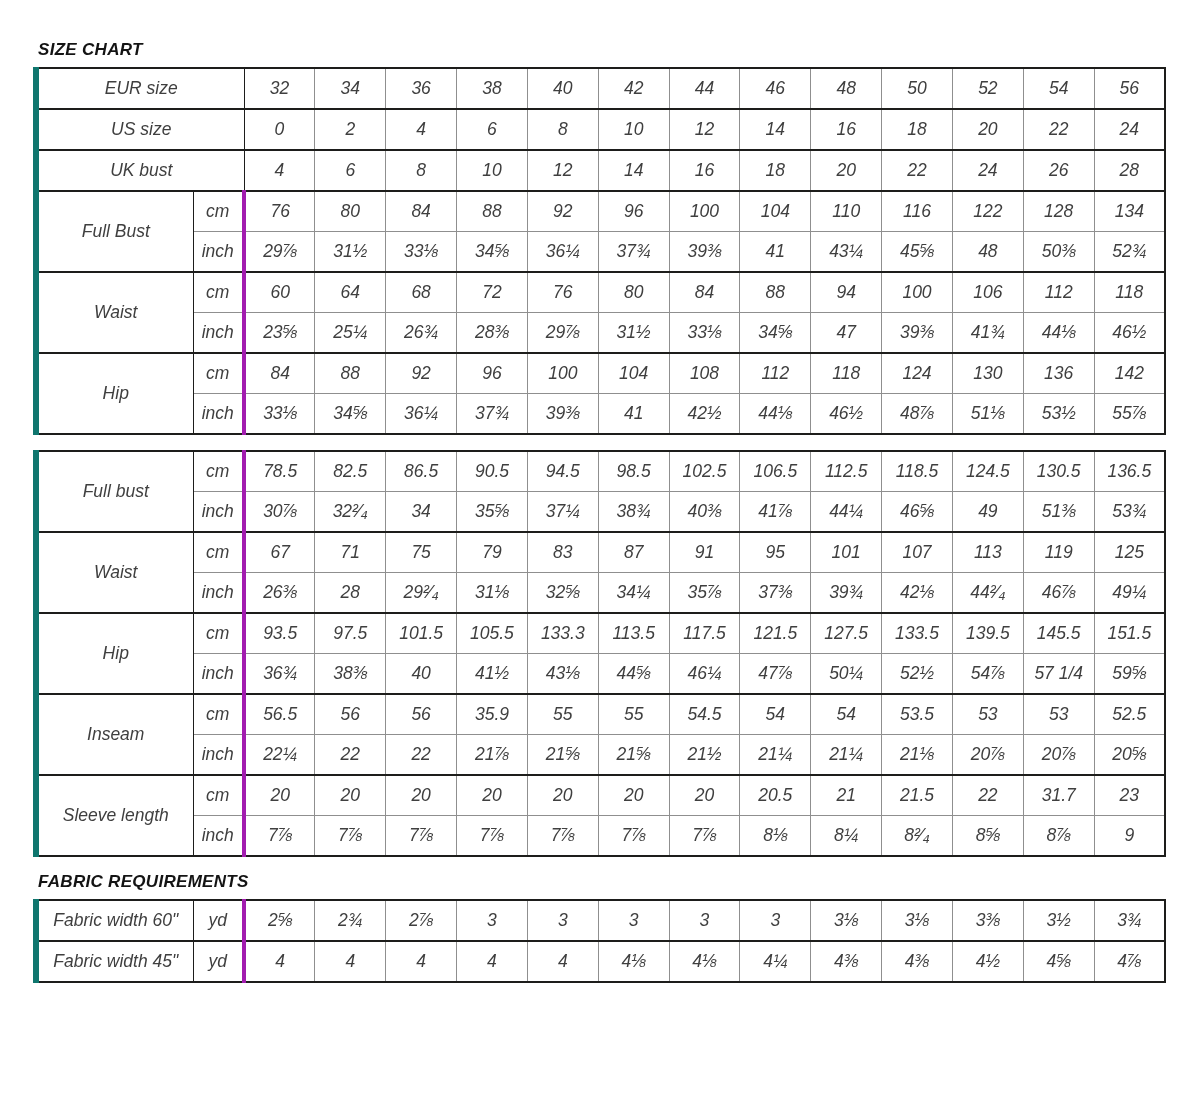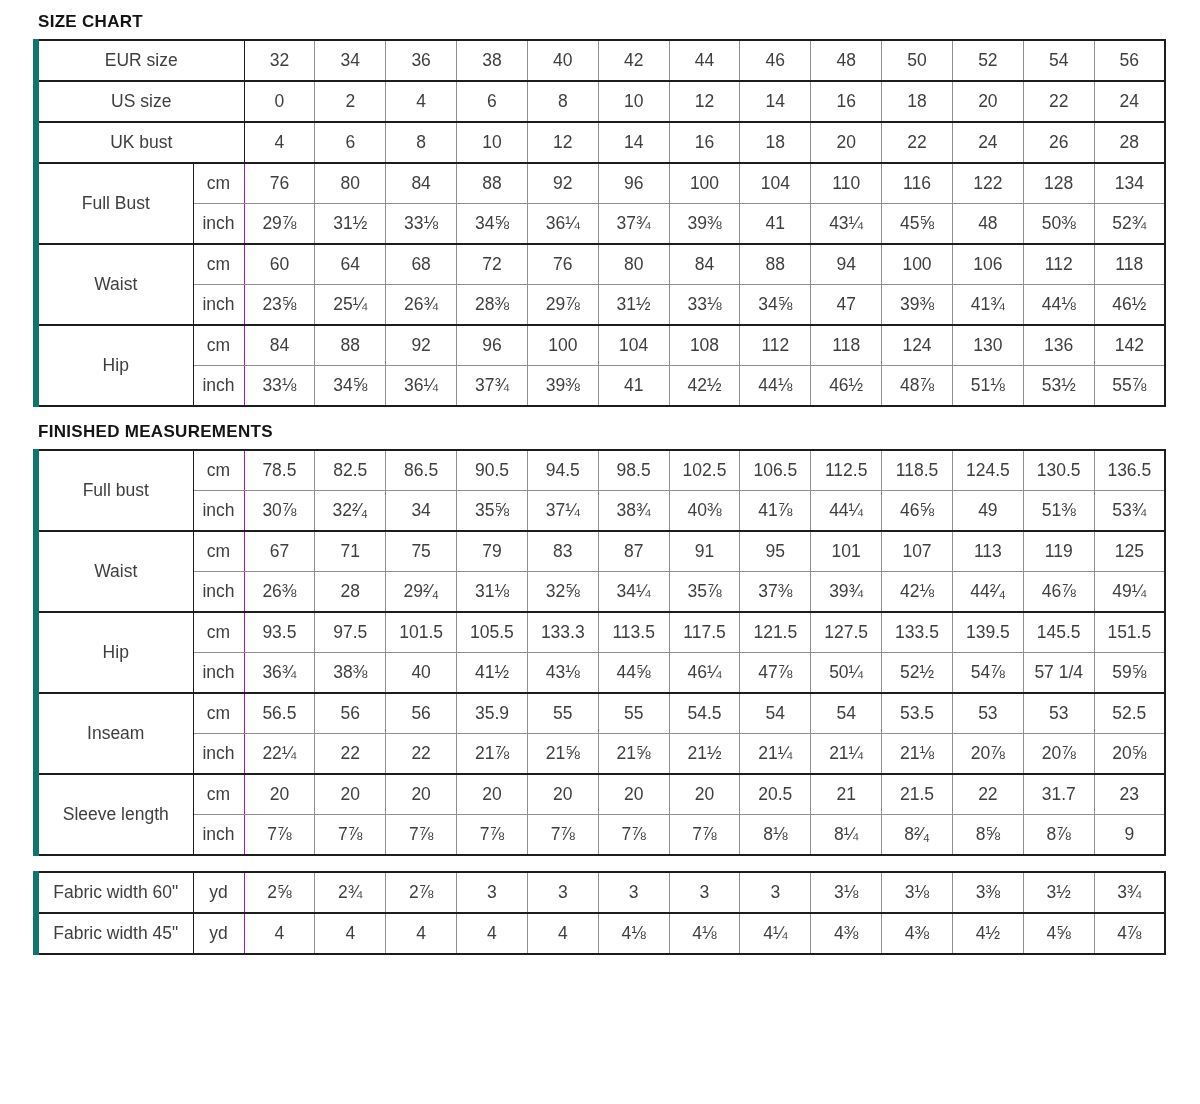--- a/index.html
+++ b/index.html
@@ -2,40 +2,40 @@
 <html><head>
 <meta charset="utf-8">
 <style>
   html,body{margin:0;padding:0;background:#ffffff;}
   body{
     width:1200px;height:1104px;
     font-family:"Liberation Sans","DejaVu Sans",sans-serif;
     color:#3d3d3d;
     -webkit-font-smoothing:antialiased;
   }
-  .page{padding:12px 33px 0 33px;}
+  .page{padding:40px 33px 0 33px;font-style:italic;}
   .section-title{
     font-size:17px;font-weight:700;color:#141414;
     letter-spacing:0.3px;margin:0 0 7px 5px;
   }
   table.size-table{
     border-collapse:collapse;table-layout:fixed;
     width:1133px;border:2px solid #1d1d1b;
     margin-bottom:15px;
   }
   table.size-table td{
     height:39px;padding:0 2px;
     text-align:center;vertical-align:middle;
     font-size:17.5px;font-weight:400;color:#3f3f3f;
     border:1px solid #8f8f8f;
     overflow:hidden;white-space:nowrap;
   }
   table.size-table tr.group-start td{border-top:2px solid #1d1d1b;}
   table.size-table td.label-cell{border-right:1px solid #1d1d1b;border-left:6px solid #0f766e;}
-  table.size-table td.unit-cell{border-right:1px solid #a21caf;margin-left:48px;}
+  table.size-table td.unit-cell{border-right:4px solid #a21caf;margin-left:48px;}
   col.label-col{width:157px;}
   col.unit-col{width:51px;}
 </style>
 </head>
 <body>
 
 <div class="page">
 
   <div class="section-title">SIZE CHART</div>
   <table class="size-table">
@@ -200,21 +200,20 @@
           <td class="value-cell">44⅛</td>
           <td class="value-cell">46½</td>
           <td class="value-cell">48⅞</td>
           <td class="value-cell">51⅛</td>
           <td class="value-cell">53½</td>
           <td class="value-cell">55⅞</td>
         </tr>
       </tbody>
     </table>
 
-  <div class="section-title">FINISHED MEASUREMENTS</div>
   <table class="size-table">
       <colgroup>
         <col class="label-col">
         <col class="unit-col">
         <col>
         <col>
         <col>
         <col>
         <col>
         <col>
@@ -388,20 +387,21 @@
           <td class="value-cell">8⅛</td>
           <td class="value-cell">8¼</td>
           <td class="value-cell">8²⁄₄</td>
           <td class="value-cell">8⅝</td>
           <td class="value-cell">8⅞</td>
           <td class="value-cell">9</td>
         </tr>
       </tbody>
     </table>
 
+  <div class="section-title">FABRIC REQUIREMENTS</div>
   <table class="size-table">
       <colgroup>
         <col class="label-col">
         <col class="unit-col">
         <col>
         <col>
         <col>
         <col>
         <col>
         <col>

